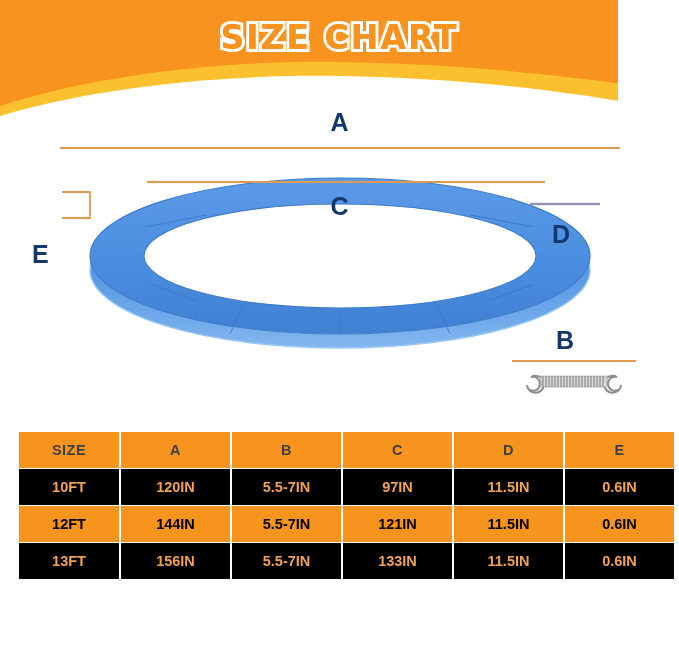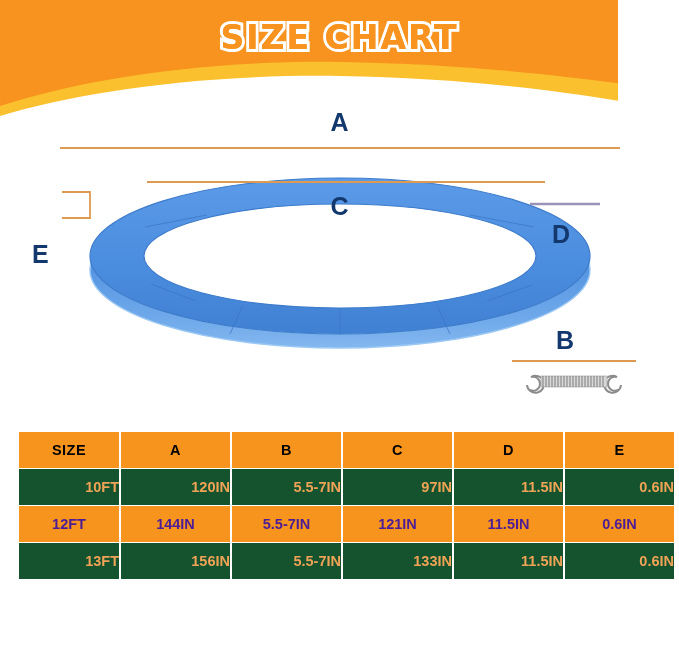--- a/index.html
+++ b/index.html
@@ -102,32 +102,31 @@
     height: 36px;
     text-align: center;
     vertical-align: middle;
     font-size: 14.5px;
     font-weight: bold;
     font-family: "Liberation Sans", sans-serif;
     padding: 0;
   }
   .row-head td {
     background: #F7941E;
-    color: #000000;
+    color: #404040;
     letter-spacing: 0.5px;
     margin-top: 39px;
   }
   .row-alt td {
-    background: #14532d;
+    background: #000000;
     color: #EFA357;
-    text-align: right;
   }
   .row-solid td {
     background: #F7941E;
-    color: #4c1d95;
+    color: #000000;
   }
   .col-size { width: 100px; }
   .col-x { width: 109px; }
 </style>
 </head>
 <body>
 
 <div class="header">
   <svg class="header-svg" width="679" height="130" viewBox="0 0 679 130">
     <rect x="0" y="0" width="679" height="130" fill="#ffffff"></rect>

